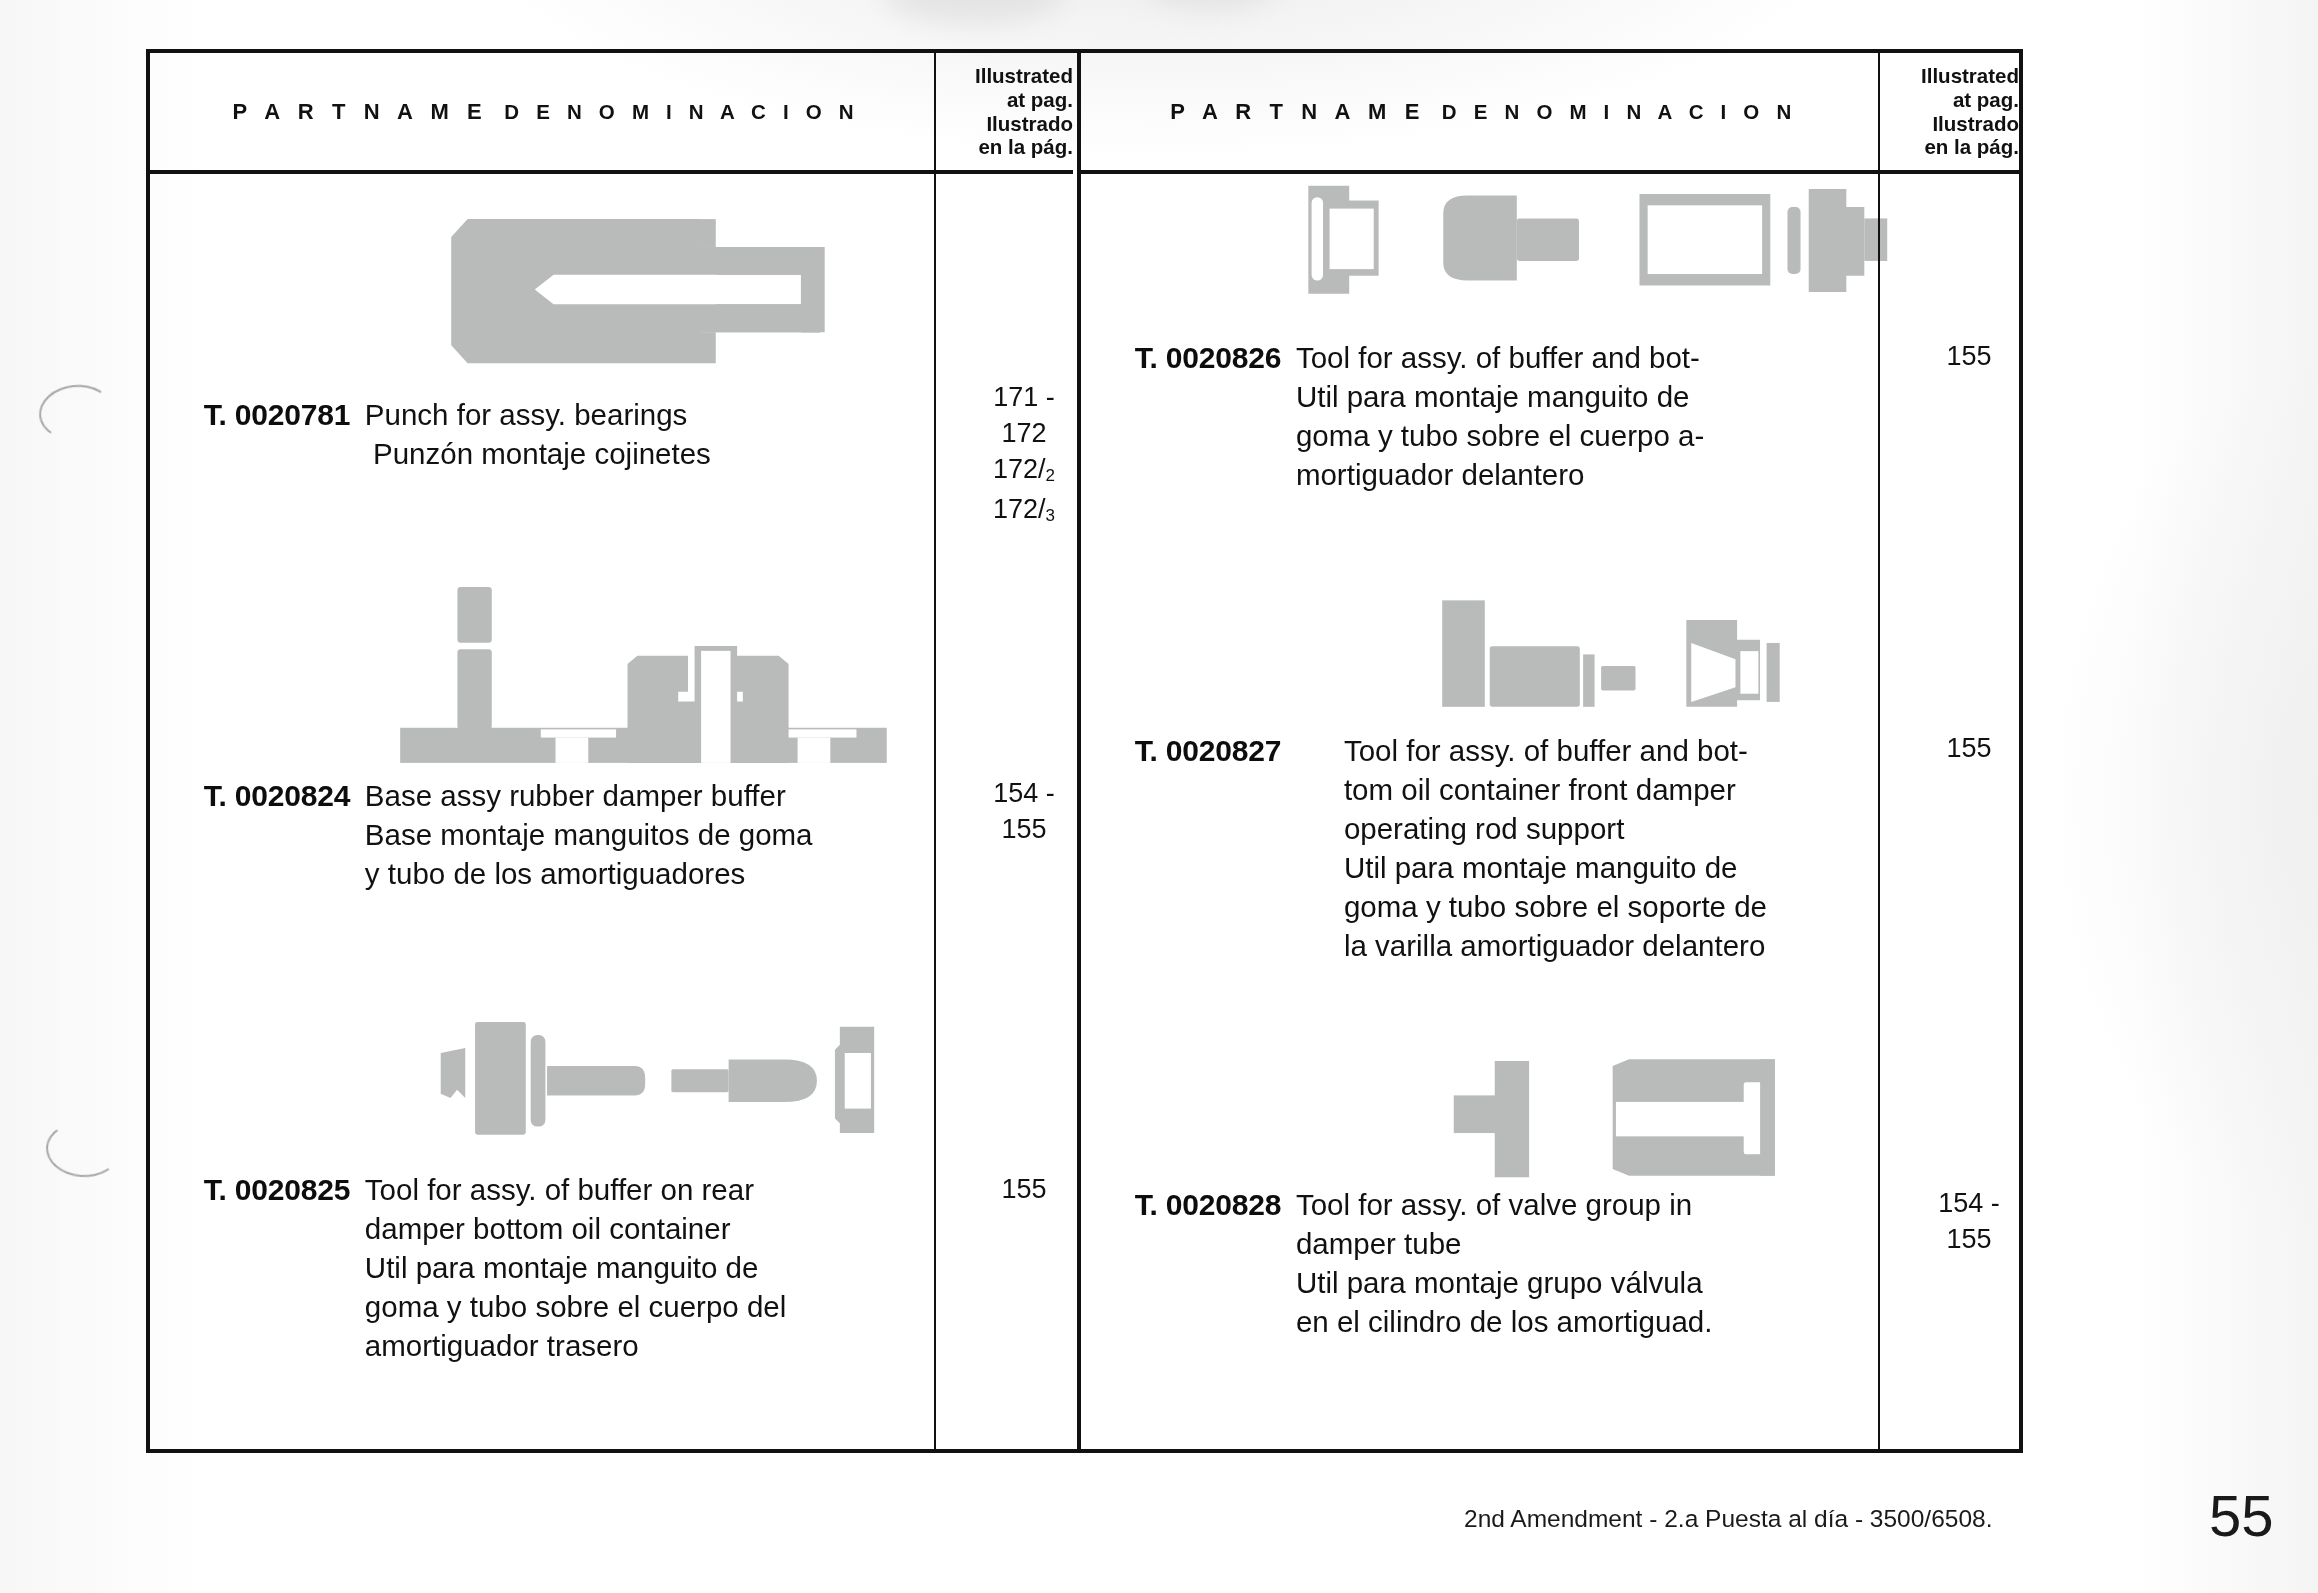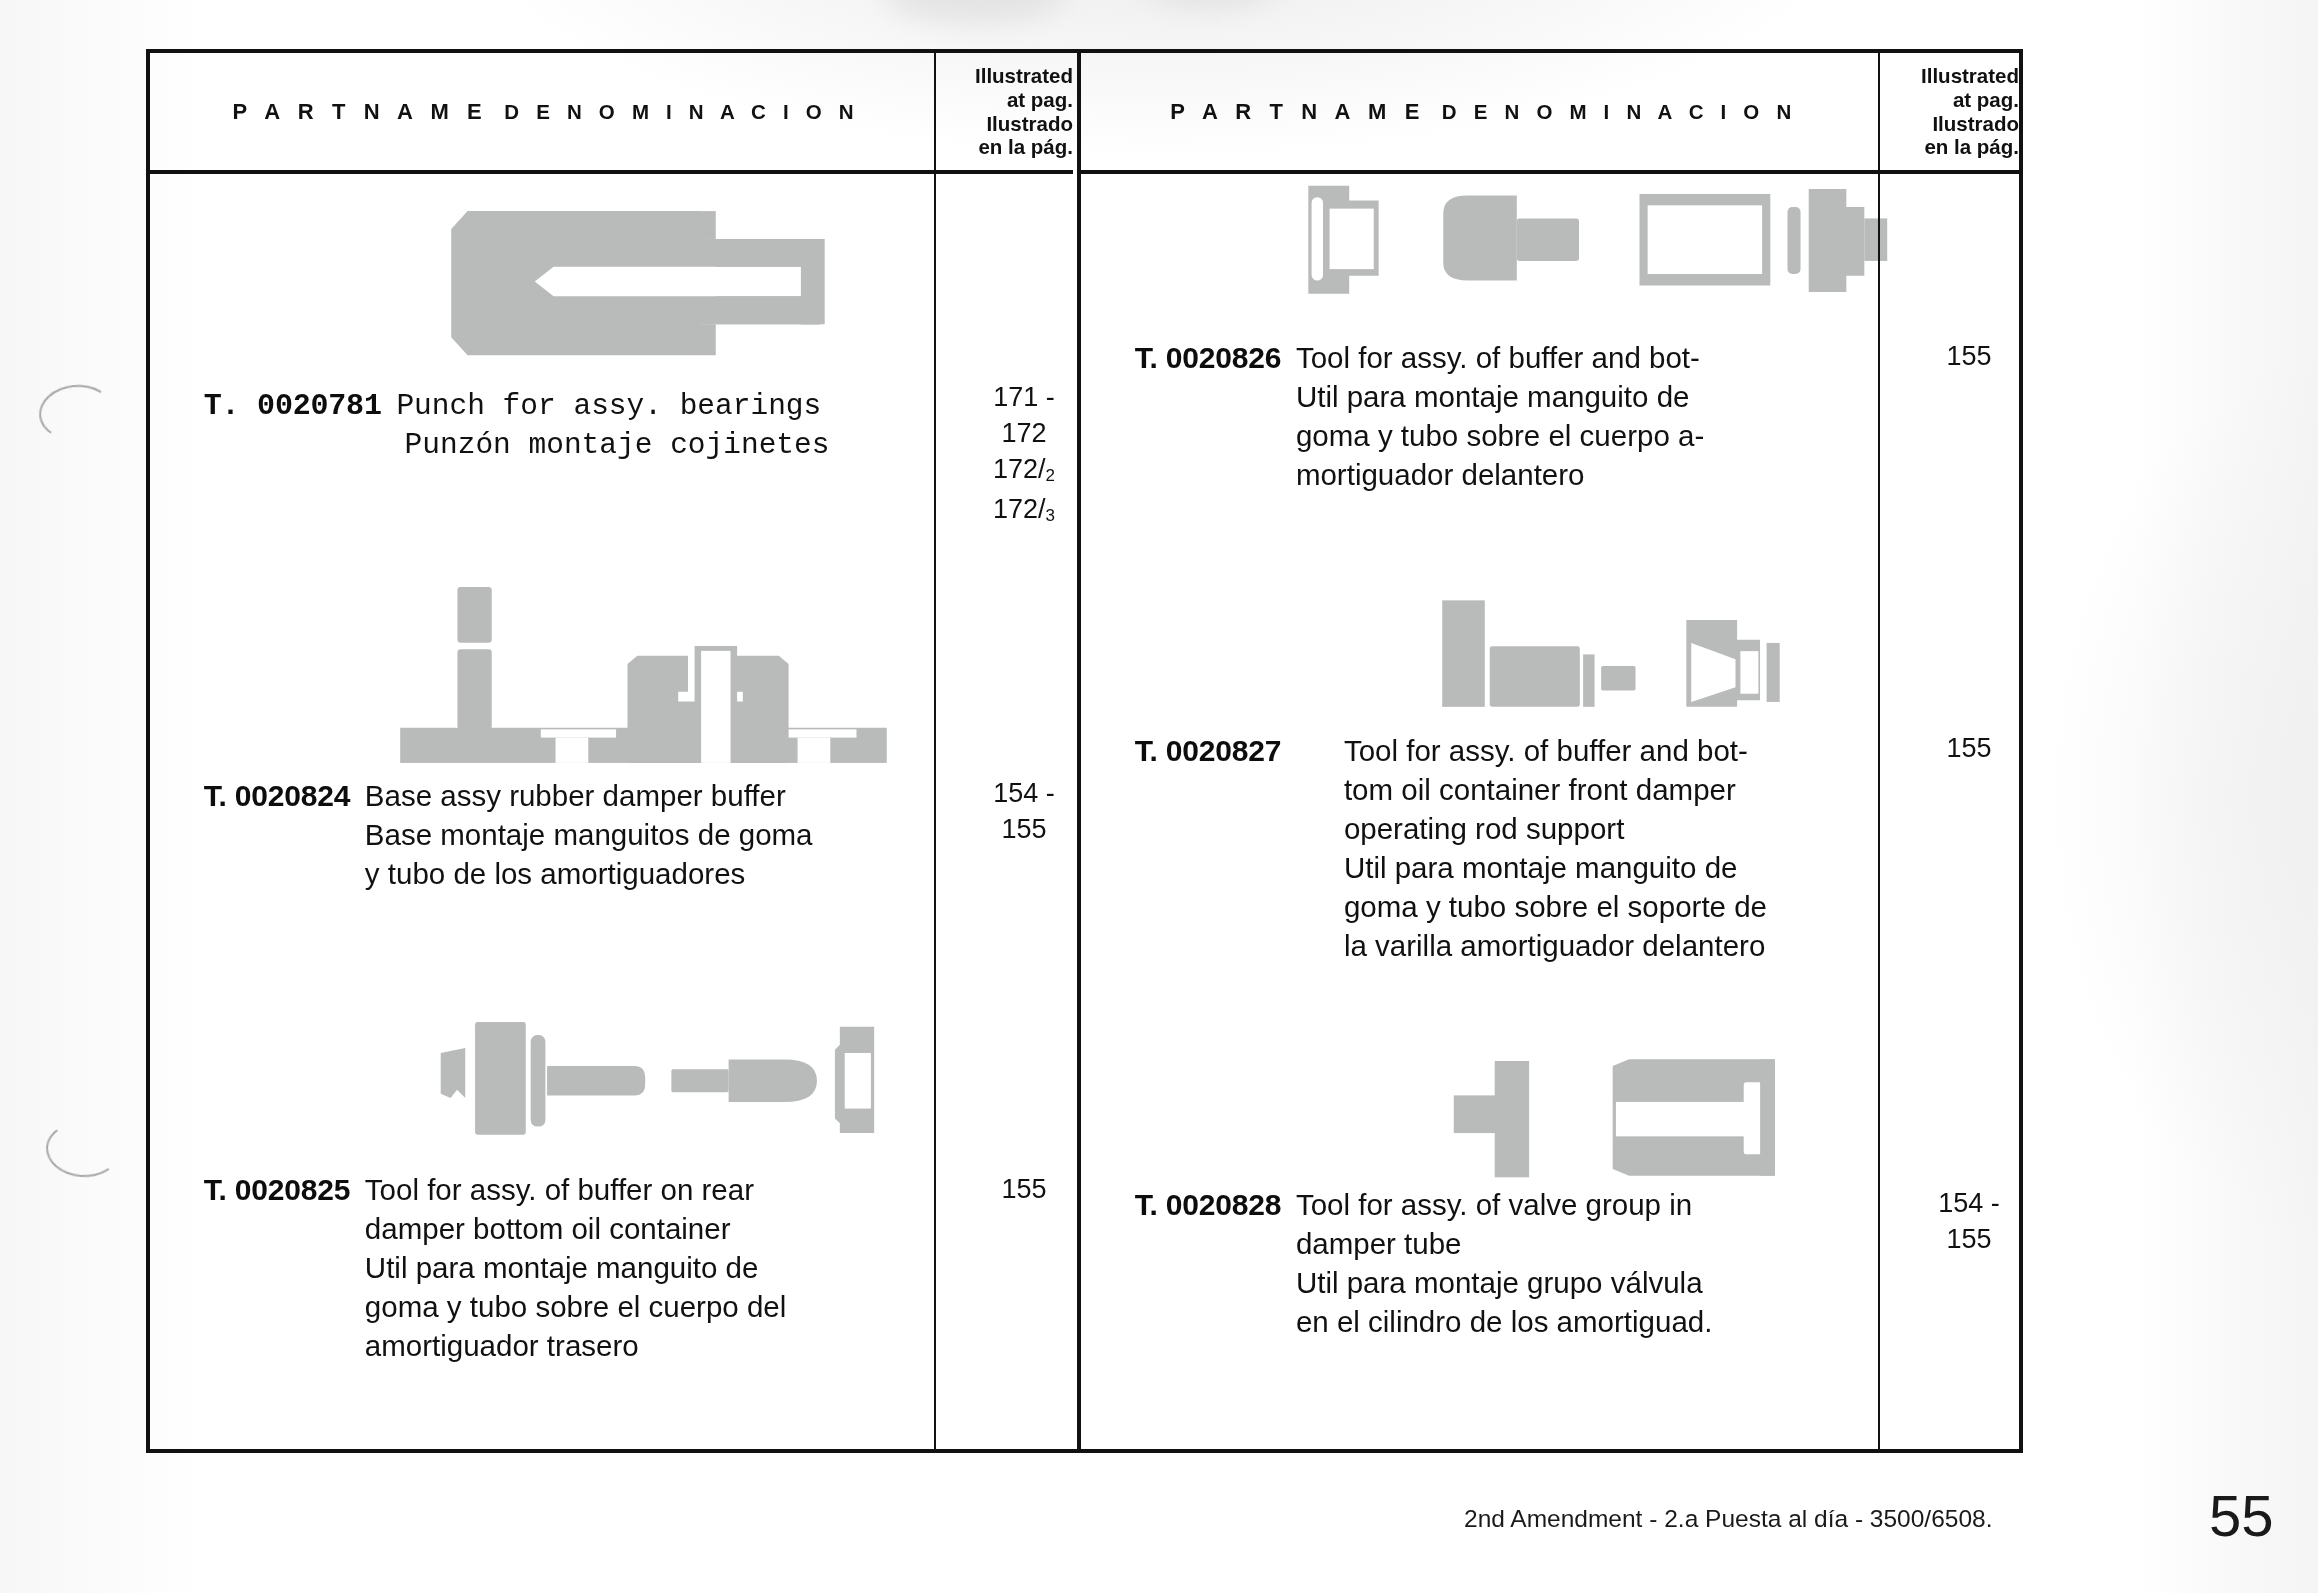--- a/index.html
+++ b/index.html
@@ -218,21 +218,21 @@
       <div class="col-name">
         <div class="head-band">
           <div class="head-name">
             <div class="l1">P A R T   N A M E</div>
             <div class="l2">D E N O M I N A C I O N</div>
           </div>
         </div>
 
         <div class="body-wrap">
 
-          <div class="entry" style="top:8px;height:393px;font-family:Liberation Mono, monospace;">
+          <div class="entry" style="top:16px;height:393px;">
             <div class="illus" style="left:254px;top:16.4px;">
               <svg width="385" height="172" viewBox="0 0 470 210">
                 <path class="gp" d="M10 38 L30 16 L315 16 L315 50 L460 50 L460 84 L135 84 L112 102 L135 120 L460 120 L460 154 L315 154 L315 192 L30 192 L10 170 Z"></path>
                 <path class="gp" d="M315 16 L333 16 L333 50 L315 50 Z" fill="#ffffff"></path>
                 <path class="gp" d="M315 154 L333 154 L333 192 L315 192 Z" fill="#ffffff"></path>
                 <path class="gp" d="M437 50 L460 50 L460 154 L437 154 Z" fill="#ffffff"></path>
                 <path class="gp" d="M333 50 L460 50 L460 84 L333 84 Z"></path>
                 <path class="gp" d="M333 120 L460 120 L460 154 L333 154 Z"></path>
                 <path class="gp" d="M437 50 L466 50 L466 154 L437 154 Z"></path>
               </svg>

